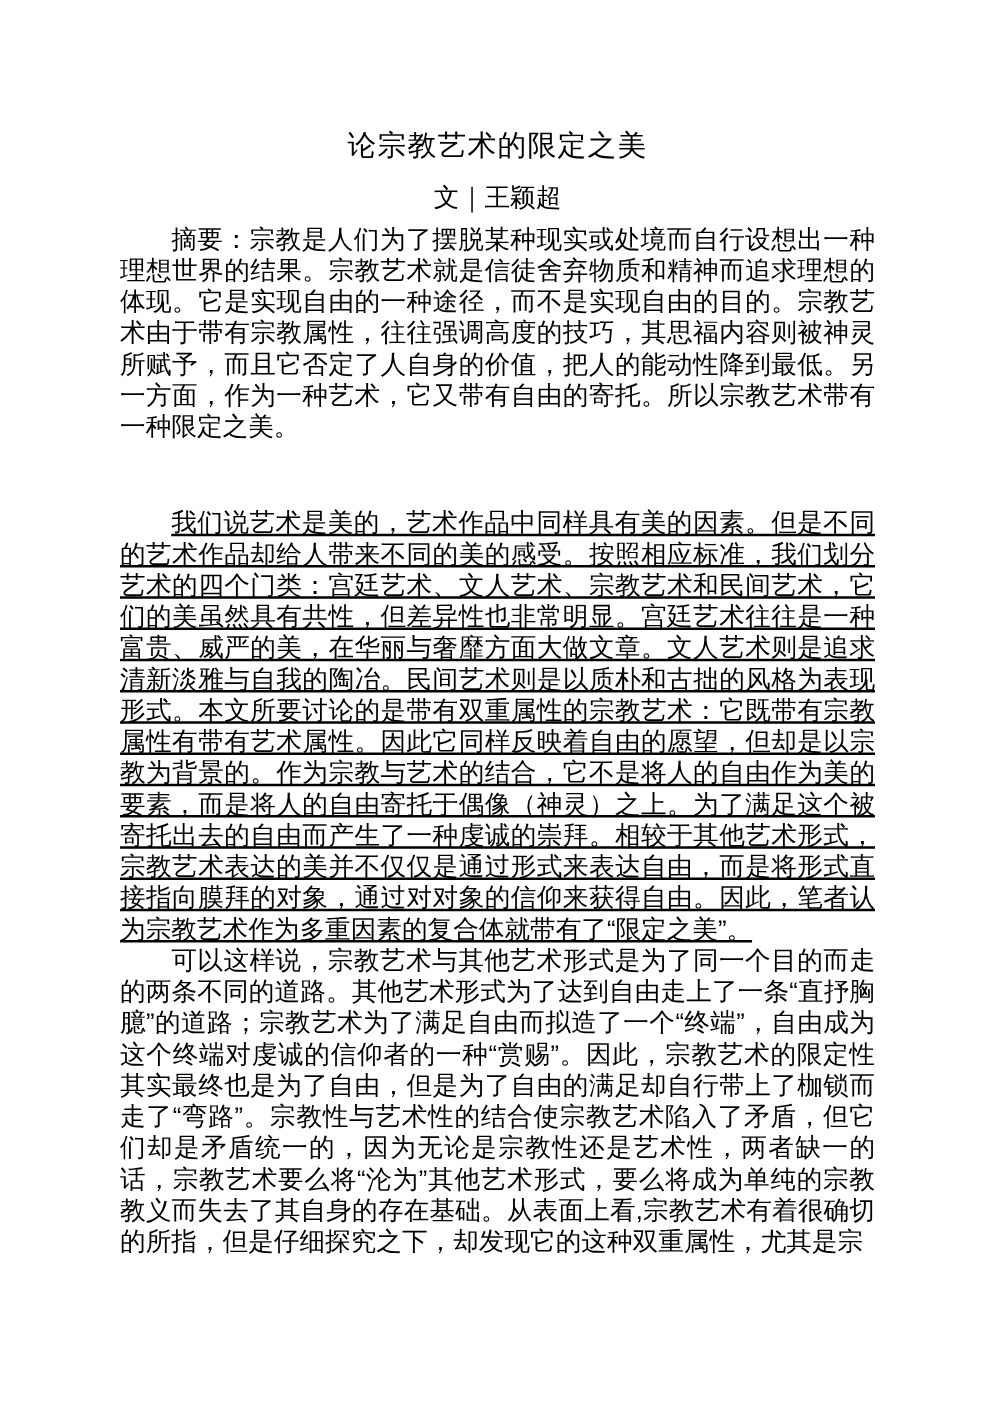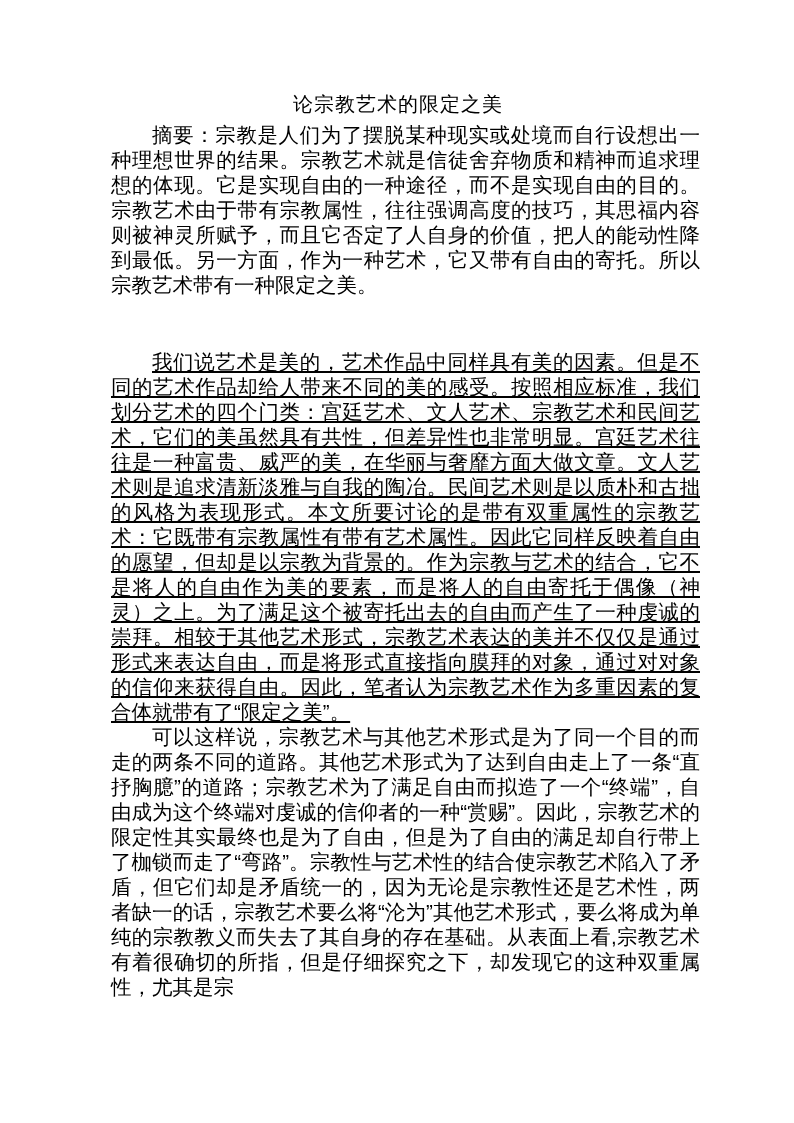--- a/index.html
+++ b/index.html
@@ -17,43 +17,44 @@
     background: #ffffff;
     color: #000000;
     font-family: "Liberation Sans", sans-serif;
     font-size: 20.5px;
     line-height: 25px;
     text-align: justify;
     text-justify: inter-ideograph;
     overflow: hidden;
   }
   .doc-title {
-    margin: 0;
-    font-size: 20px;
+    margin: 12px;
+    font-size: 23px;
     font-weight: normal;
     line-height: 36px;
     text-align: center;
     letter-spacing: 1px;
   }
   .byline {
     margin: 6px 0 8px 0;
     line-height: 25px;
     text-align: center;
   }
   p { margin: 0; }
-  .indent { text-indent: 2em; margin-left: 15px; }
+  .indent { text-indent: 2em; }
   .keywords { text-indent: 0; }
   .body-first { margin-top: 52px; text-decoration: underline; }
 </style>
 </head>
 <body>
 
 <div class="page">
   <h1 class="doc-title">论宗教艺术的限定之美</h1>
 
+  <div class="byline">文｜王颖超</div>
 
   <p class="indent">摘要：宗教是人们为了摆脱某种现实或处境而自行设想出一种理想世界的结果。宗教艺术就是信徒舍弃物质和精神而追求理想的体现。它是实现自由的一种途径，而不是实现自由的目的。宗教艺术由于带有宗教属性，往往强调高度的技巧，其思福内容则被神灵所赋予，而且它否定了人自身的价值，把人的能动性降到最低。另一方面，作为一种艺术，它又带有自由的寄托。所以宗教艺术带有一种限定之美。</p>
 
 
   <p class="indent body-first">我们说艺术是美的，艺术作品中同样具有美的因素。但是不同的艺术作品却给人带来不同的美的感受。按照相应标准，我们划分艺术的四个门类：宫廷艺术、文人艺术、宗教艺术和民间艺术，它们的美虽然具有共性，但差异性也非常明显。宫廷艺术往往是一种富贵、威严的美，在华丽与奢靡方面大做文章。文人艺术则是追求清新淡雅与自我的陶冶。民间艺术则是以质朴和古拙的风格为表现形式。本文所要讨论的是带有双重属性的宗教艺术：它既带有宗教属性有带有艺术属性。因此它同样反映着自由的愿望，但却是以宗教为背景的。作为宗教与艺术的结合，它不是将人的自由作为美的要素，而是将人的自由寄托于偶像（神灵）之上。为了满足这个被寄托出去的自由而产生了一种虔诚的崇拜。相较于其他艺术形式，宗教艺术表达的美并不仅仅是通过形式来表达自由，而是将形式直接指向膜拜的对象，通过对对象的信仰来获得自由。因此，笔者认为宗教艺术作为多重因素的复合体就带有了“限定之美”。</p>
 
   <p class="indent">可以这样说，宗教艺术与其他艺术形式是为了同一个目的而走的两条不同的道路。其他艺术形式为了达到自由走上了一条“直抒胸臆”的道路；宗教艺术为了满足自由而拟造了一个“终端”，自由成为这个终端对虔诚的信仰者的一种“赏赐”。因此，宗教艺术的限定性其实最终也是为了自由，但是为了自由的满足却自行带上了枷锁而走了“弯路”。宗教性与艺术性的结合使宗教艺术陷入了矛盾，但它们却是矛盾统一的，因为无论是宗教性还是艺术性，两者缺一的话，宗教艺术要么将“沦为”其他艺术形式，要么将成为单纯的宗教教义而失去了其自身的存在基础。从表面上看,宗教艺术有着很确切的所指，但是仔细探究之下，却发现它的这种双重属性，尤其是宗</p>
 </div>
 
 </body></html>

